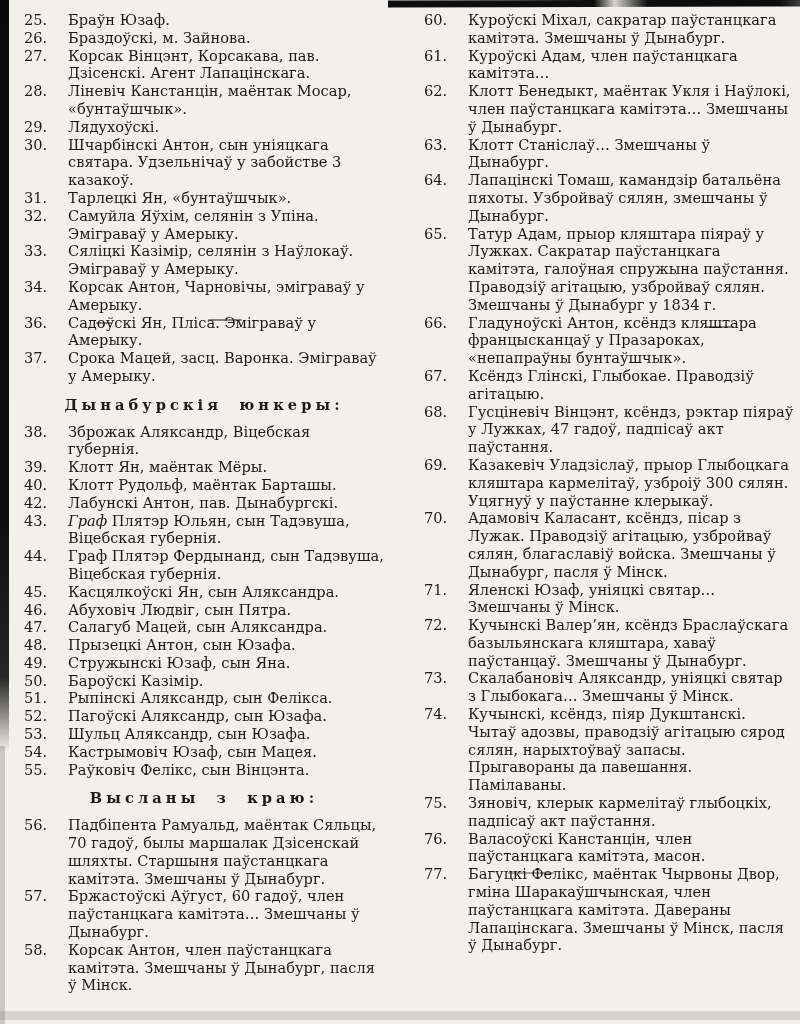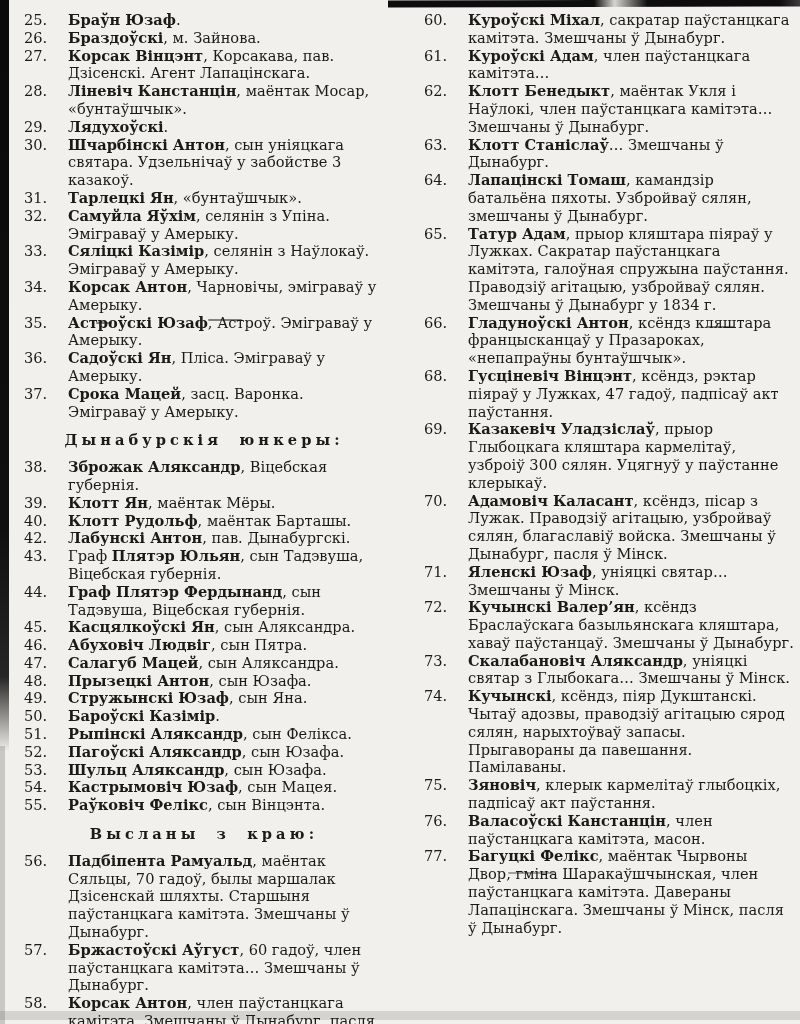--- a/index.html
+++ b/index.html
@@ -43,22 +43,22 @@
     display:flex;
     padding:11px 6px 0 24px;
     gap:40px;
   }
   .col{min-width:0;}
   .col-left{flex:0 0 360px;}
   .col-right{flex:1 1 auto;}
   .item{display:flex;}
   .num{flex:0 0 30px;margin-right:14px;white-space:nowrap;}
   .txt{flex:1 1 auto;}
-  .name{font-weight:bold;}
-  .pre{font-weight:normal;}
+  .name{font-weight:normal;}
+  .pre{font-weight:normal;font-style:italic;}
   .heading{
     text-align:center;
     font-weight:bold;
     letter-spacing:.28em;
     word-spacing:.55em;
     margin:11px 0 9px;
     white-space:nowrap;
   }
 </style>
 </head>
@@ -109,24 +109,20 @@
         </div>
         <div class="item">
           <span class="num">33.</span>
           <div class="txt"><span class="name">Сяліцкі Казімір</span><span class="rest">, селянін з Наўлокаў. Эміграваў у Амерыку.</span></div>
         </div>
         <div class="item">
           <span class="num">34.</span>
           <div class="txt"><span class="name">Корсак Антон</span><span class="rest">, Чарновічы, эміграваў у Амерыку.</span></div>
         </div>
         <div class="item">
-          <span class="num">35.</span>
-          <div class="txt"><span class="name">Астроўскі Юзаф</span><span class="rest">, Астроў. Эміграваў у Амерыку.</span></div>
-        </div>
-        <div class="item">
           <span class="num">36.</span>
           <div class="txt"><span class="name">Садоўскі Ян</span><span class="rest">, Пліса. Эміграваў у Амерыку.</span></div>
         </div>
         <div class="item">
           <span class="num">37.</span>
           <div class="txt"><span class="name">Срока Мацей</span><span class="rest">, засц. Варонка. Эміграваў у Амерыку.</span></div>
         </div>
         <div class="heading">Дынабурскія юнкеры:</div>
         <div class="item">
           <span class="num">38.</span>
@@ -231,20 +227,24 @@
           <span class="num">64.</span>
           <div class="txt"><span class="name">Лапацінскі Томаш</span><span class="rest">, камандзір батальёна пяхоты. Узбройваў сялян, змешчаны ў Дынабург.</span></div>
         </div>
         <div class="item">
           <span class="num">65.</span>
           <div class="txt"><span class="name">Татур Адам</span><span class="rest">, прыор кляштара піяраў у Лужках. Сакратар паўстанцкага камітэта, галоўная спружына паўстання. Праводзіў агітацыю, узбройваў сялян. Змешчаны ў Дынабург у 1834 г.</span></div>
         </div>
         <div class="item">
           <span class="num">66.</span>
           <div class="txt"><span class="name">Гладуноўскі Антон</span><span class="rest">, ксёндз кляштара францысканцаў у Празароках, «непапраўны бунтаўшчык».</span></div>
+        </div>
+        <div class="item">
+          <span class="num">67.</span>
+          <div class="txt"><span class="name">Ксёндз Глінскі</span><span class="rest">, Глыбокае. Праводзіў агітацыю.</span></div>
         </div>
         <div class="item">
           <span class="num">68.</span>
           <div class="txt"><span class="name">Гусціневіч Вінцэнт</span><span class="rest">, ксёндз, рэктар піяраў у Лужках, 47 гадоў, падпісаў акт паўстання.</span></div>
         </div>
         <div class="item">
           <span class="num">69.</span>
           <div class="txt"><span class="name">Казакевіч Уладзіслаў</span><span class="rest">, прыор Глыбоцкага кляштара кармелітаў, узброіў 300 сялян. Уцягнуў у паўстанне клерыкаў.</span></div>
         </div>
         <div class="item">

